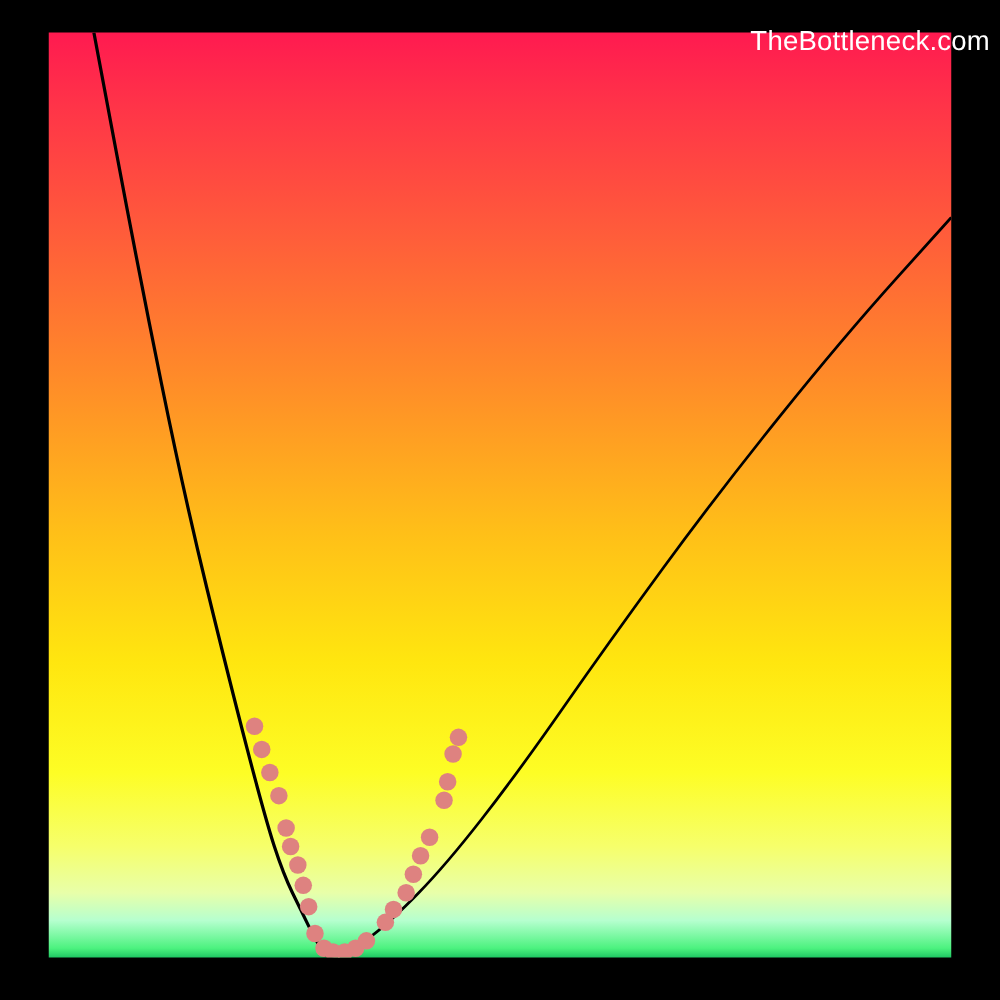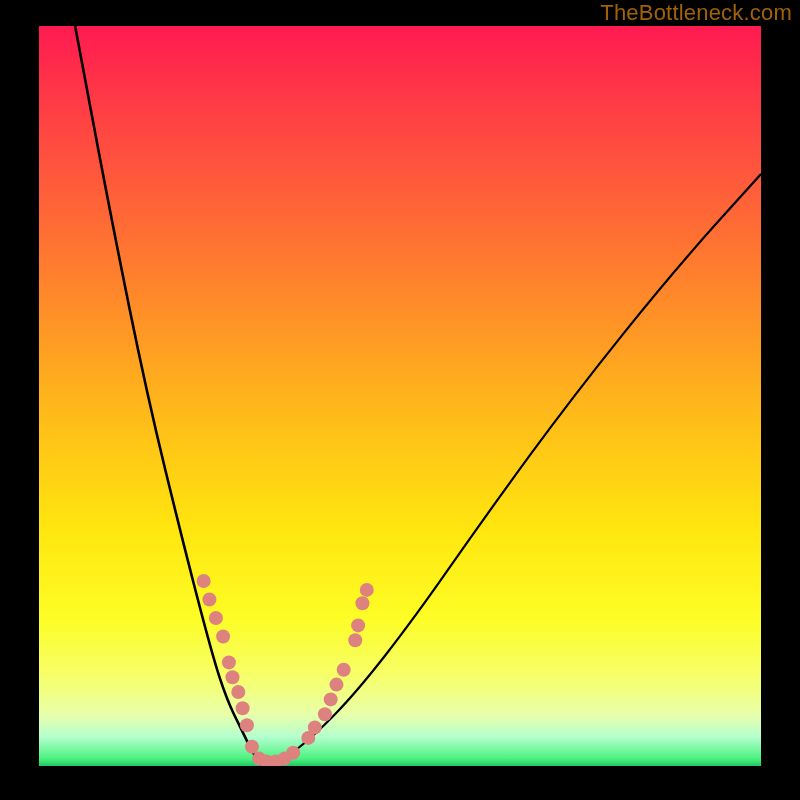--- a/index.html
+++ b/index.html
@@ -34,23 +34,23 @@
       #ffe60f 68%,
       #fdfd25 80%,
       #f6ff6b 88%,
       #e8ffa9 93%,
       #b6ffcf 96%,
       #4cf27f 99%,
       #1fc763 100%);
   }
   .watermark {
     position: absolute;
-    top: 0;
+    top: 20px;
     right: 8px;
-    color: #a16207;
+    color: #ffffff;
     font-size: 22px;
     font-weight: 500;
     letter-spacing: 0.2px;
     pointer-events: none;
   }
   svg.curves {
     position: absolute;
     left: 0;
     top: 0;
     width: 722px;

